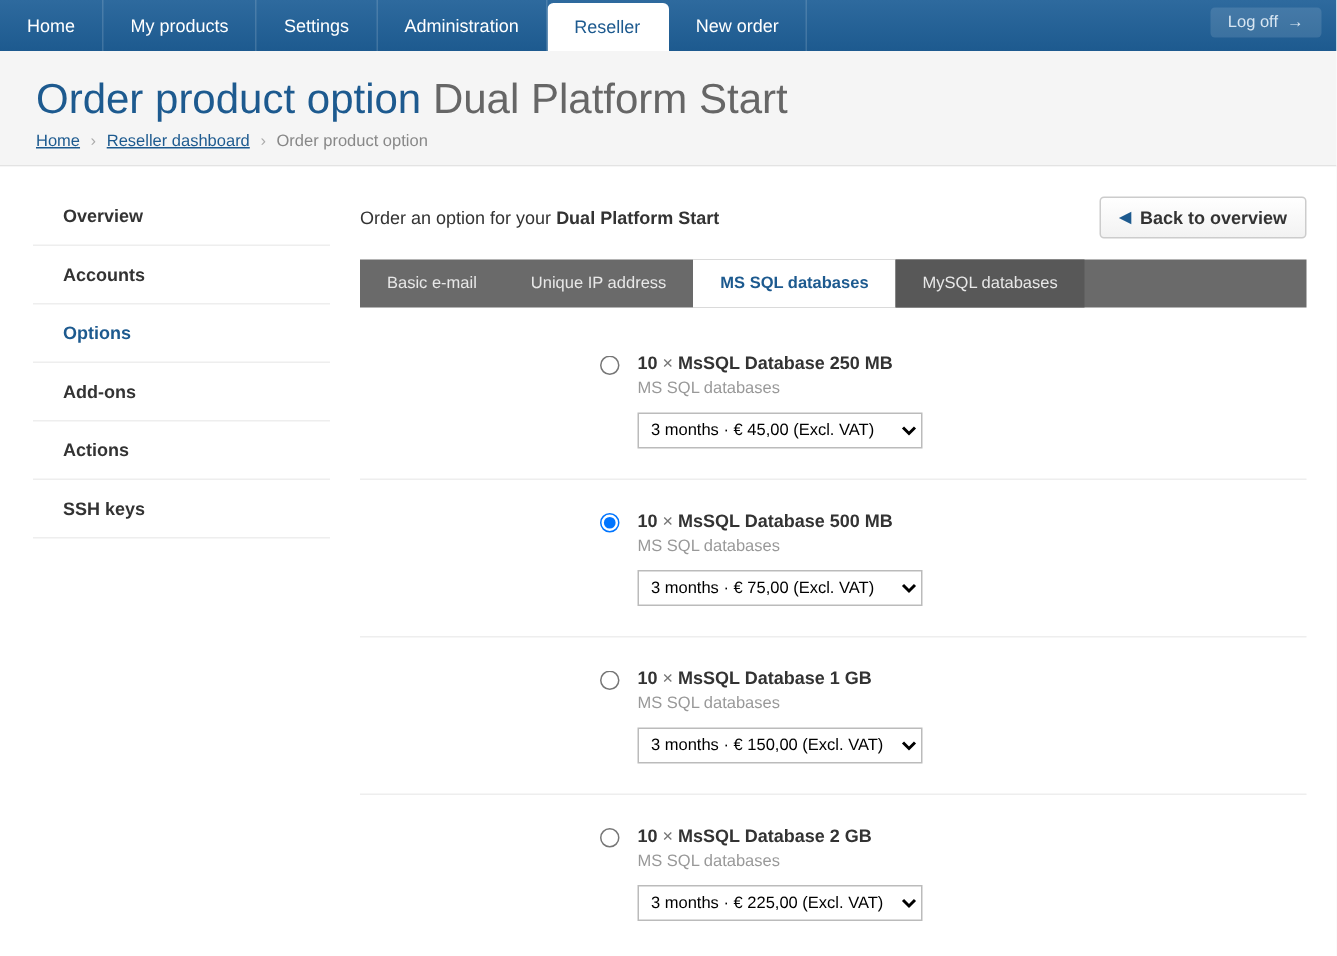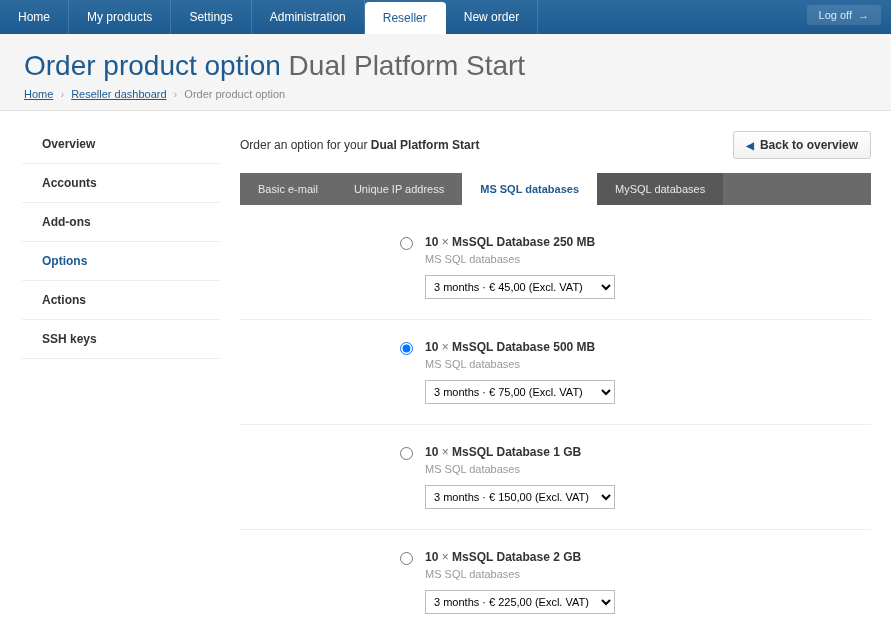--- a/index.html
+++ b/index.html
@@ -65,22 +65,22 @@
     <a href="#">Reseller dashboard</a>
     <span class="sep">›</span>
     <span>Order product option</span>
   </div>
 </div>
 
 <div class="layout">
   <div class="sidebar">
     <div class="item">Overview</div>
     <div class="item">Accounts</div>
+    <div class="item active">Options</div>
     <div class="item">Add-ons</div>
-    <div class="item active">Options</div>
     <div class="item">Actions</div>
     <div class="item">SSH keys</div>
   </div>
 
   <div class="main">
     <div class="main-top">
       <div class="intro">
         <span>Order an option for your</span>
         <b>Dual Platform Start</b>
       </div>

